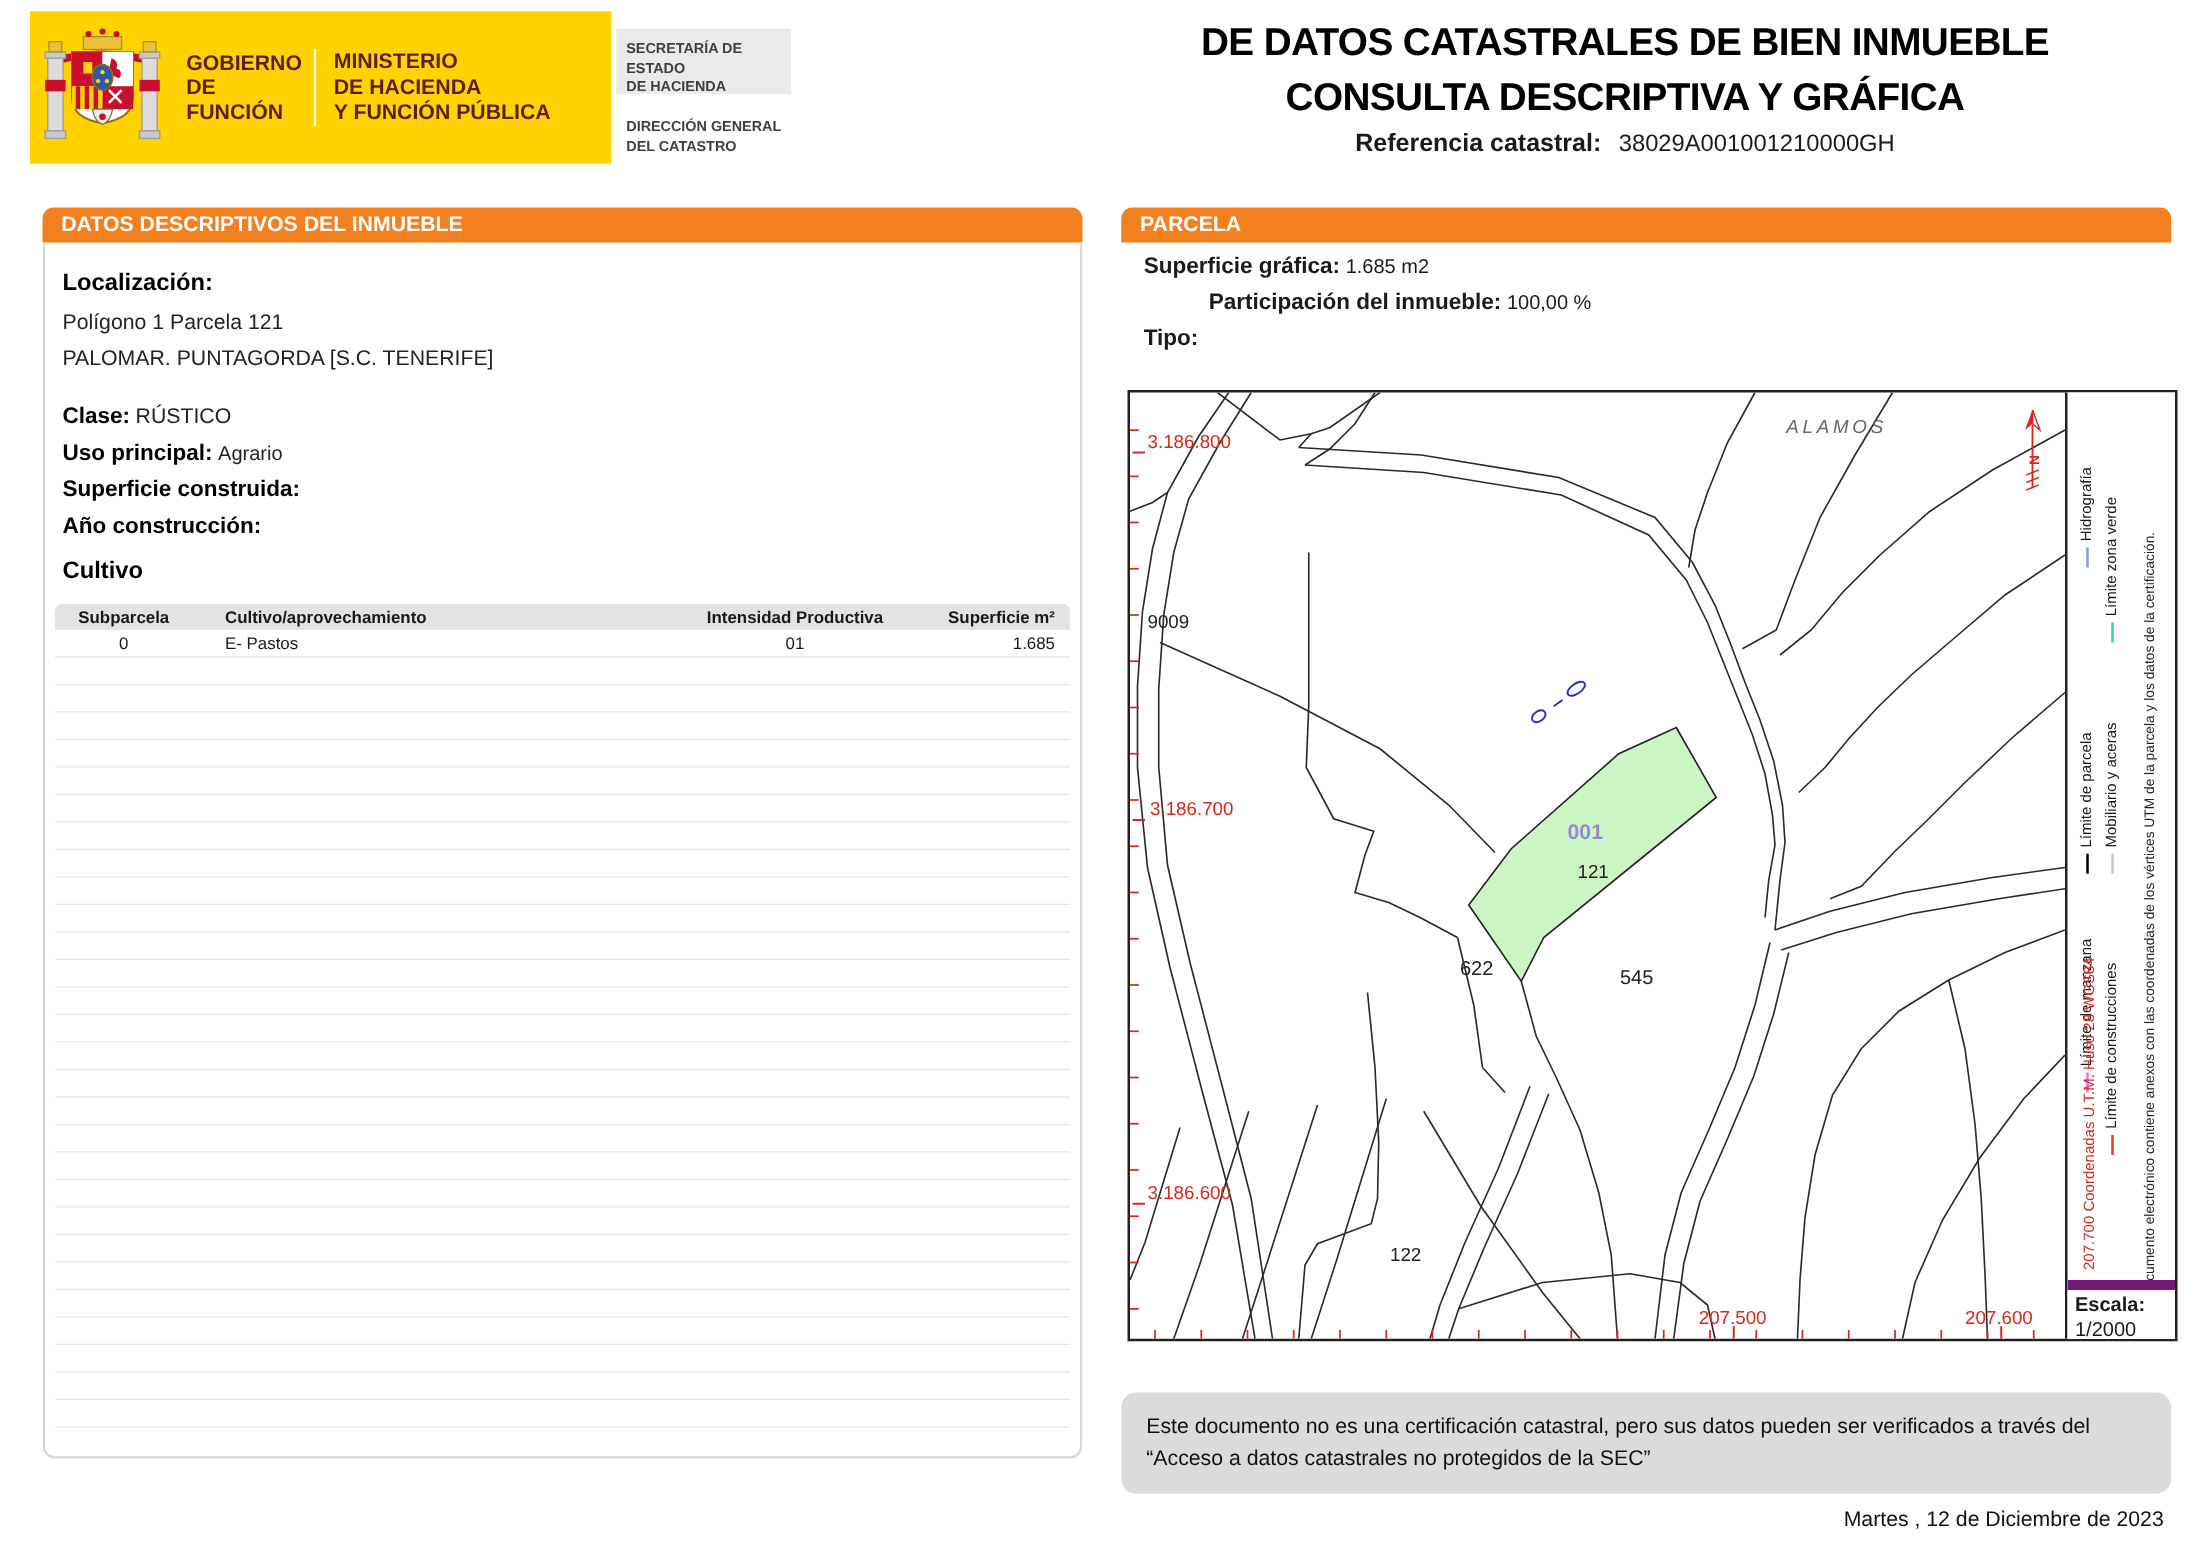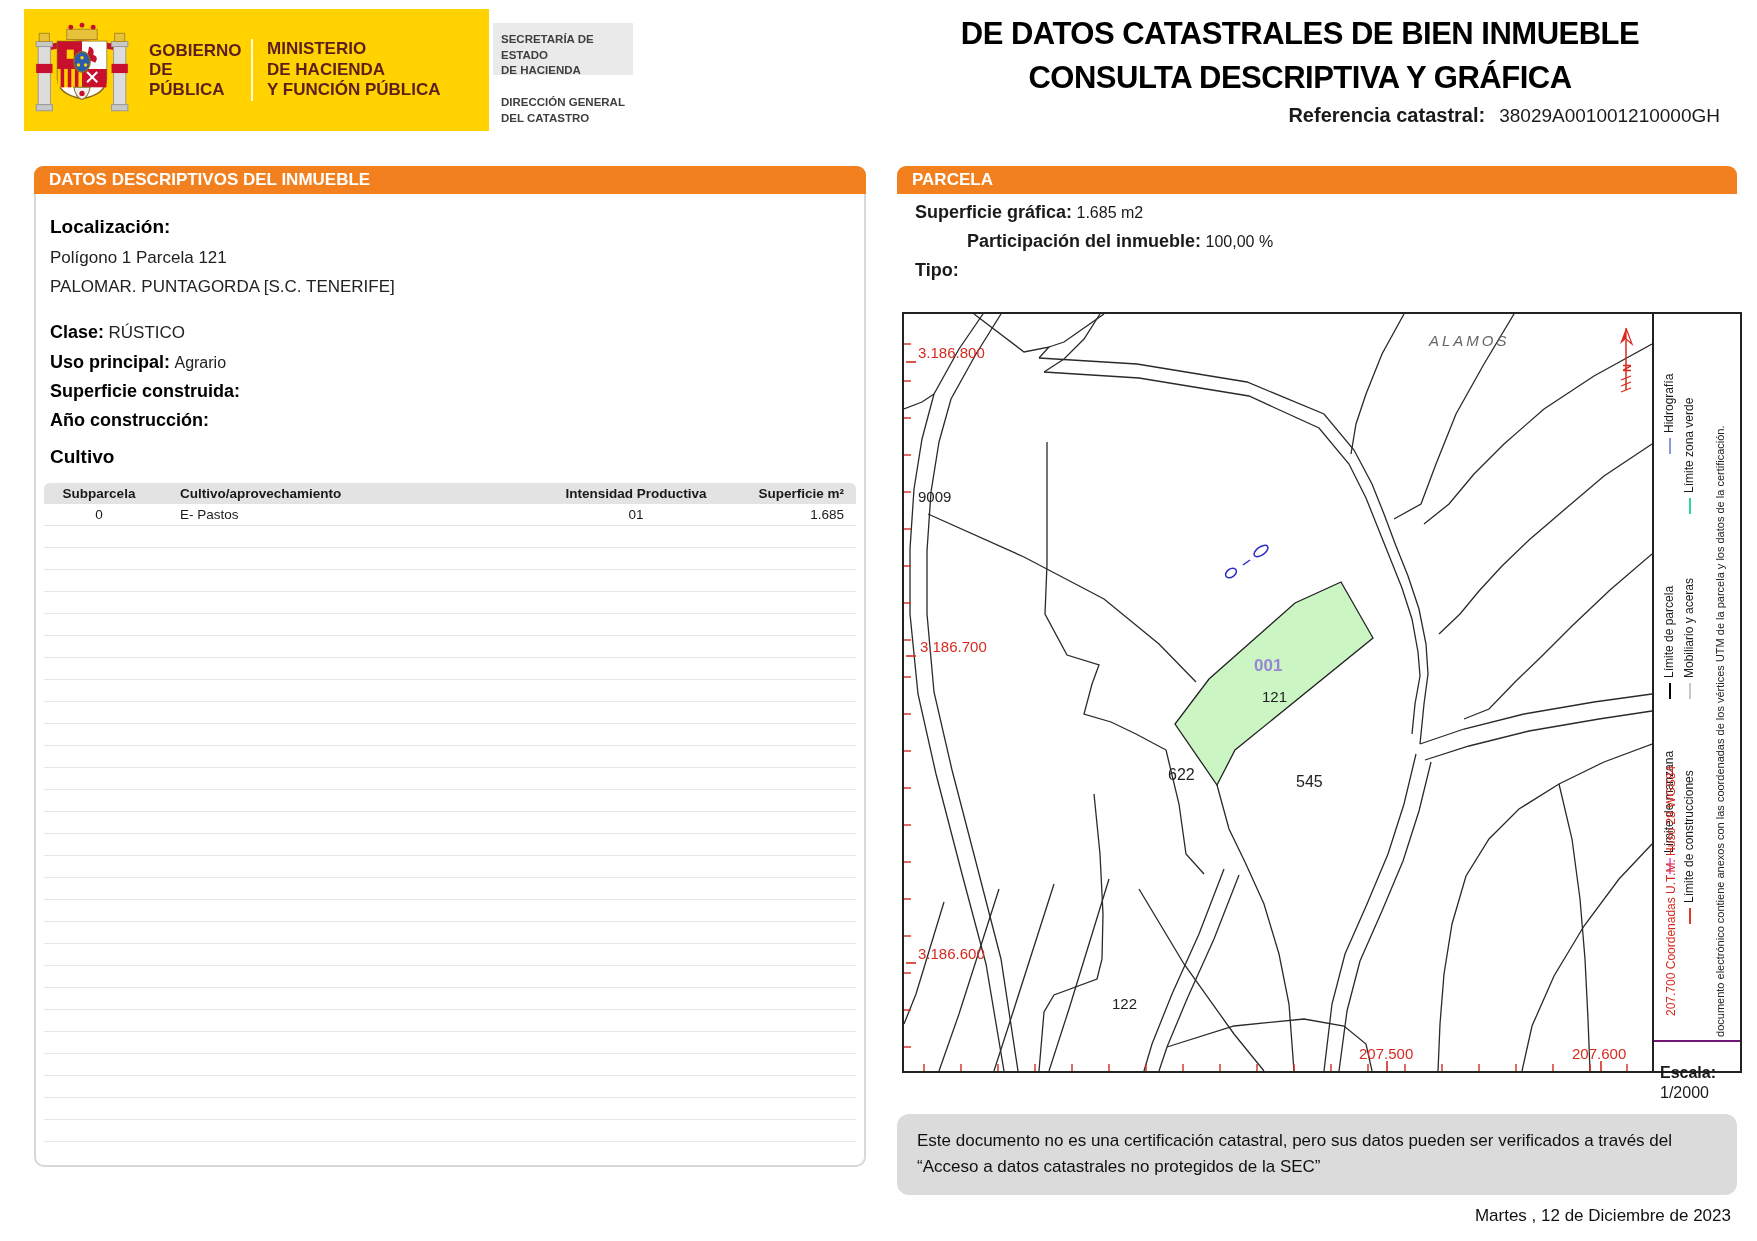--- a/index.html
+++ b/index.html
@@ -10,21 +10,21 @@
   .logo-block{position:absolute;left:24px;top:9px;width:465px;height:122px;background:#FFD200;display:flex;align-items:center;}
   .emblem{width:100px;height:110px;margin-left:8px;flex:0 0 auto;}
   .gob-text{width:92px;margin-left:17px;font-weight:bold;font-size:17px;line-height:1.15;color:#5c1f1b;}
   .min-text{margin-left:10px;padding-left:14px;border-left:2px solid rgba(255,255,255,.85);
     font-weight:bold;font-size:17px;line-height:1.2;color:#5c1f1b;}
   .secretaria-box{position:absolute;left:493px;top:23px;width:140px;height:52px;background:#EAEAEA;
     font-size:11.5px;font-weight:bold;color:#3f3f3f;line-height:1.35;padding:9px 0 0 8px;box-sizing:border-box;}
   .direccion-box{position:absolute;left:501px;top:95px;width:150px;font-size:11.5px;font-weight:bold;color:#3f3f3f;line-height:1.35;}
   .title-block{position:absolute;left:880px;top:12px;width:840px;text-align:center;}
   .title-line{font-size:31px;font-weight:bold;letter-spacing:-.5px;line-height:44px;color:#000;}
-  .ref-line{margin-top:4px;font-size:20px;display:flex;justify-content:flex-end;gap:14px;align-items:baseline;}
+  .ref-line{margin-top:4px;font-size:20px;display:flex;justify-content:center;gap:14px;align-items:baseline;}
   .ref-label{font-weight:bold;}
   .ref-value{font-size:19px;font-weight:normal;}
 
   
   .bar{position:absolute;height:28px;background:#F2801E;border-radius:9px 9px 0 0;color:#fff;
     font-weight:bold;font-size:17px;line-height:28px;padding-left:15px;box-sizing:border-box;}
   .bar .xbold{font-weight:bold;}
 
   
   .left-panel-body{position:absolute;left:34px;top:194px;width:832px;height:973px;
@@ -48,21 +48,21 @@
 
   
   .map-box{position:absolute;left:902px;top:312px;width:836px;height:757px;border:2px solid #222;
     box-sizing:content-box;background:#fff;}
   .map-svg{position:absolute;left:0;top:0;}
   .legend-strip{position:absolute;left:748px;top:0;width:88px;height:757px;border-left:2px solid #222;box-sizing:border-box;background:#fff;}
   .rot{position:absolute;transform:rotate(-90deg);transform-origin:0 0;white-space:nowrap;font-size:12px;color:#1a1a1a;}
   .rot .dash{display:inline-block;width:16px;height:2px;vertical-align:middle;margin-right:5px;}
   .rot-red{color:#d62a1f;font-size:12px;}
   .rot-long{font-size:11px;color:#222;}
-  .escala-box{position:absolute;left:0;bottom:0;width:100%;height:31px;border-top:2px solid #701a75;box-sizing:border-box;padding:21px 0 0 6px;background:#fff;}
+  .escala-box{position:absolute;left:0;bottom:0;width:100%;height:47px;border-top:8px solid #701a75;box-sizing:border-box;padding:3px 0 0 6px;background:#fff;}
   .escala-label{font-weight:bold;font-size:16px;line-height:20px;}
   .escala-value{font-size:16px;line-height:20px;}
 
   
   .disclaimer{position:absolute;left:897px;top:1114px;width:840px;box-sizing:border-box;background:#DBDBDB;
     border-radius:12px;padding:14px 20px;font-size:17px;line-height:1.55;color:#111;}
   .date-line{position:absolute;right:26px;top:1206px;font-size:17px;color:#111;}
 </style>
 </head>
 <body>
@@ -99,21 +99,21 @@
       <path d="M50,56 l10,10 M60,56 l-10,10" stroke="#fff" stroke-width="2"></path>
       <path d="M37,71 h16 q-2,10 -8,12 q-6,-2 -8,-12 z" fill="#EFEFEF" stroke="#8a6d1f" stroke-width="1"></path>
       <circle cx="45" cy="77" r="2.6" fill="#C8102E"></circle>
       <ellipse cx="45" cy="46" rx="8" ry="10" fill="#2A5CAA" stroke="#8a6d1f" stroke-width="1.3"></ellipse>
       <circle cx="45" cy="42" r="1.7" fill="#FFD200"></circle>
         <circle cx="41.5" cy="49" r="1.7" fill="#FFD200"></circle>
         <circle cx="48.5" cy="49" r="1.7" fill="#FFD200"></circle>
     </svg>
     <div class="gob-text">
       <div>GOBIERNO</div>
-      <div>DE PÚBLICA</div>
+      <div>DE FUNCIÓN</div>
     </div>
     <div class="min-text">
       <div>MINISTERIO</div>
       <div>DE HACIENDA</div>
       <div>Y FUNCIÓN PÚBLICA</div>
     </div>
   </div>
 
   <div class="secretaria-box">
     <div>SECRETARÍA DE ESTADO</div>

